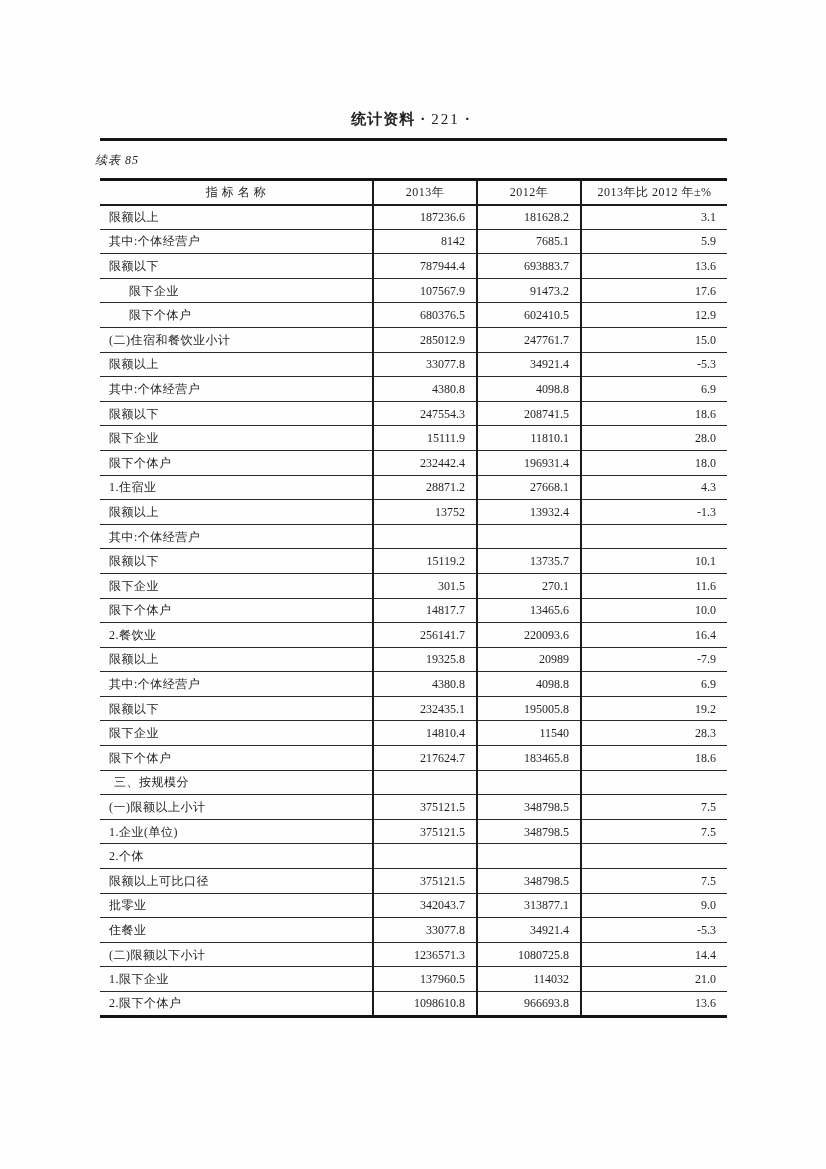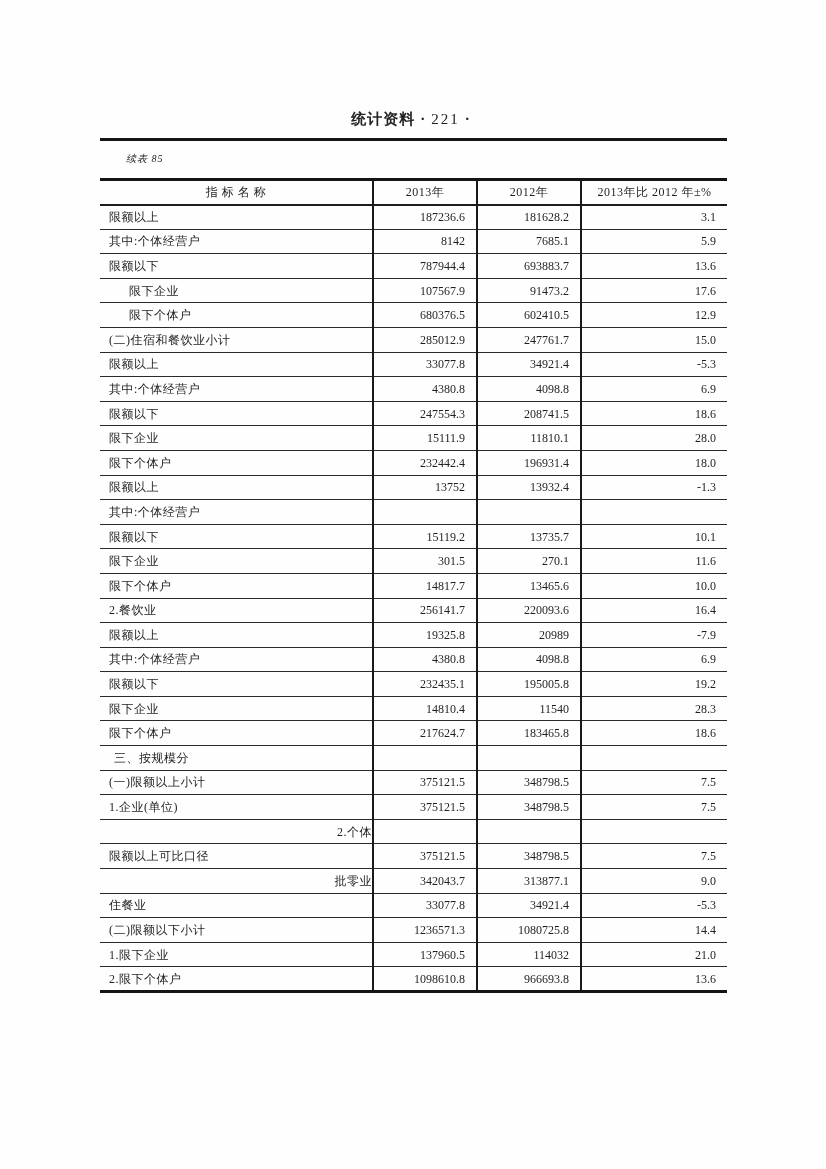--- a/index.html
+++ b/index.html
@@ -26,22 +26,22 @@
   .page-header .pagenum { font-size: 15px; letter-spacing: 2px; }
 
   .header-rule {
     position: absolute;
     left: 100px; top: 138px; width: 627px; height: 3px;
     background: #151515;
   }
 
   .table-caption {
     position: absolute;
-    left: 126px; top: 152px;
-    font-size: 10px;
+    left: 95px; top: 152px;
+    font-size: 12px;
     font-style: italic;
     letter-spacing: 1px;
     color: #222;
   }
 
   .table-wrap { position: absolute; left: 100px; top: 178px; width: 627px; }
 
   table.stat {
     width: 627px;
     border-collapse: collapse;
@@ -166,20 +166,26 @@
             <td class="num">11810.1</td>
             <td class="num">28.0</td>
           </tr>
           <tr>
             <td class="label" style="padding-left: 9px;">限下个体户</td>
             <td class="num">232442.4</td>
             <td class="num">196931.4</td>
             <td class="num">18.0</td>
           </tr>
           <tr>
+            <td class="label" style="padding-left: 9px;">1.住宿业</td>
+            <td class="num">28871.2</td>
+            <td class="num">27668.1</td>
+            <td class="num">4.3</td>
+          </tr>
+          <tr>
             <td class="label" style="padding-left: 9px;">限额以上</td>
             <td class="num">13752</td>
             <td class="num">13932.4</td>
             <td class="num">-1.3</td>
           </tr>
           <tr>
             <td class="label" style="padding-left: 9px;">其中:个体经营户</td>
             <td class="num"></td>
             <td class="num"></td>
             <td class="num"></td>
@@ -250,33 +256,33 @@
             <td class="num">348798.5</td>
             <td class="num">7.5</td>
           </tr>
           <tr>
             <td class="label" style="padding-left: 9px; margin-top: 8px;">1.企业(单位)</td>
             <td class="num">375121.5</td>
             <td class="num">348798.5</td>
             <td class="num">7.5</td>
           </tr>
           <tr>
-            <td class="label" style="padding-left: 9px; text-align: right;">2.个体</td>
+            <td class="label" style="padding-left: 9px;">2.个体</td>
             <td class="num"></td>
             <td class="num"></td>
             <td class="num"></td>
           </tr>
           <tr>
             <td class="label" style="padding-left: 9px;">限额以上可比口径</td>
             <td class="num">375121.5</td>
             <td class="num">348798.5</td>
             <td class="num">7.5</td>
           </tr>
           <tr>
-            <td class="label" style="padding-left: 9px; text-align: right;">批零业</td>
+            <td class="label" style="padding-left: 9px;">批零业</td>
             <td class="num">342043.7</td>
             <td class="num">313877.1</td>
             <td class="num">9.0</td>
           </tr>
           <tr>
             <td class="label" style="padding-left: 9px;">住餐业</td>
             <td class="num">33077.8</td>
             <td class="num">34921.4</td>
             <td class="num">-5.3</td>
           </tr>

